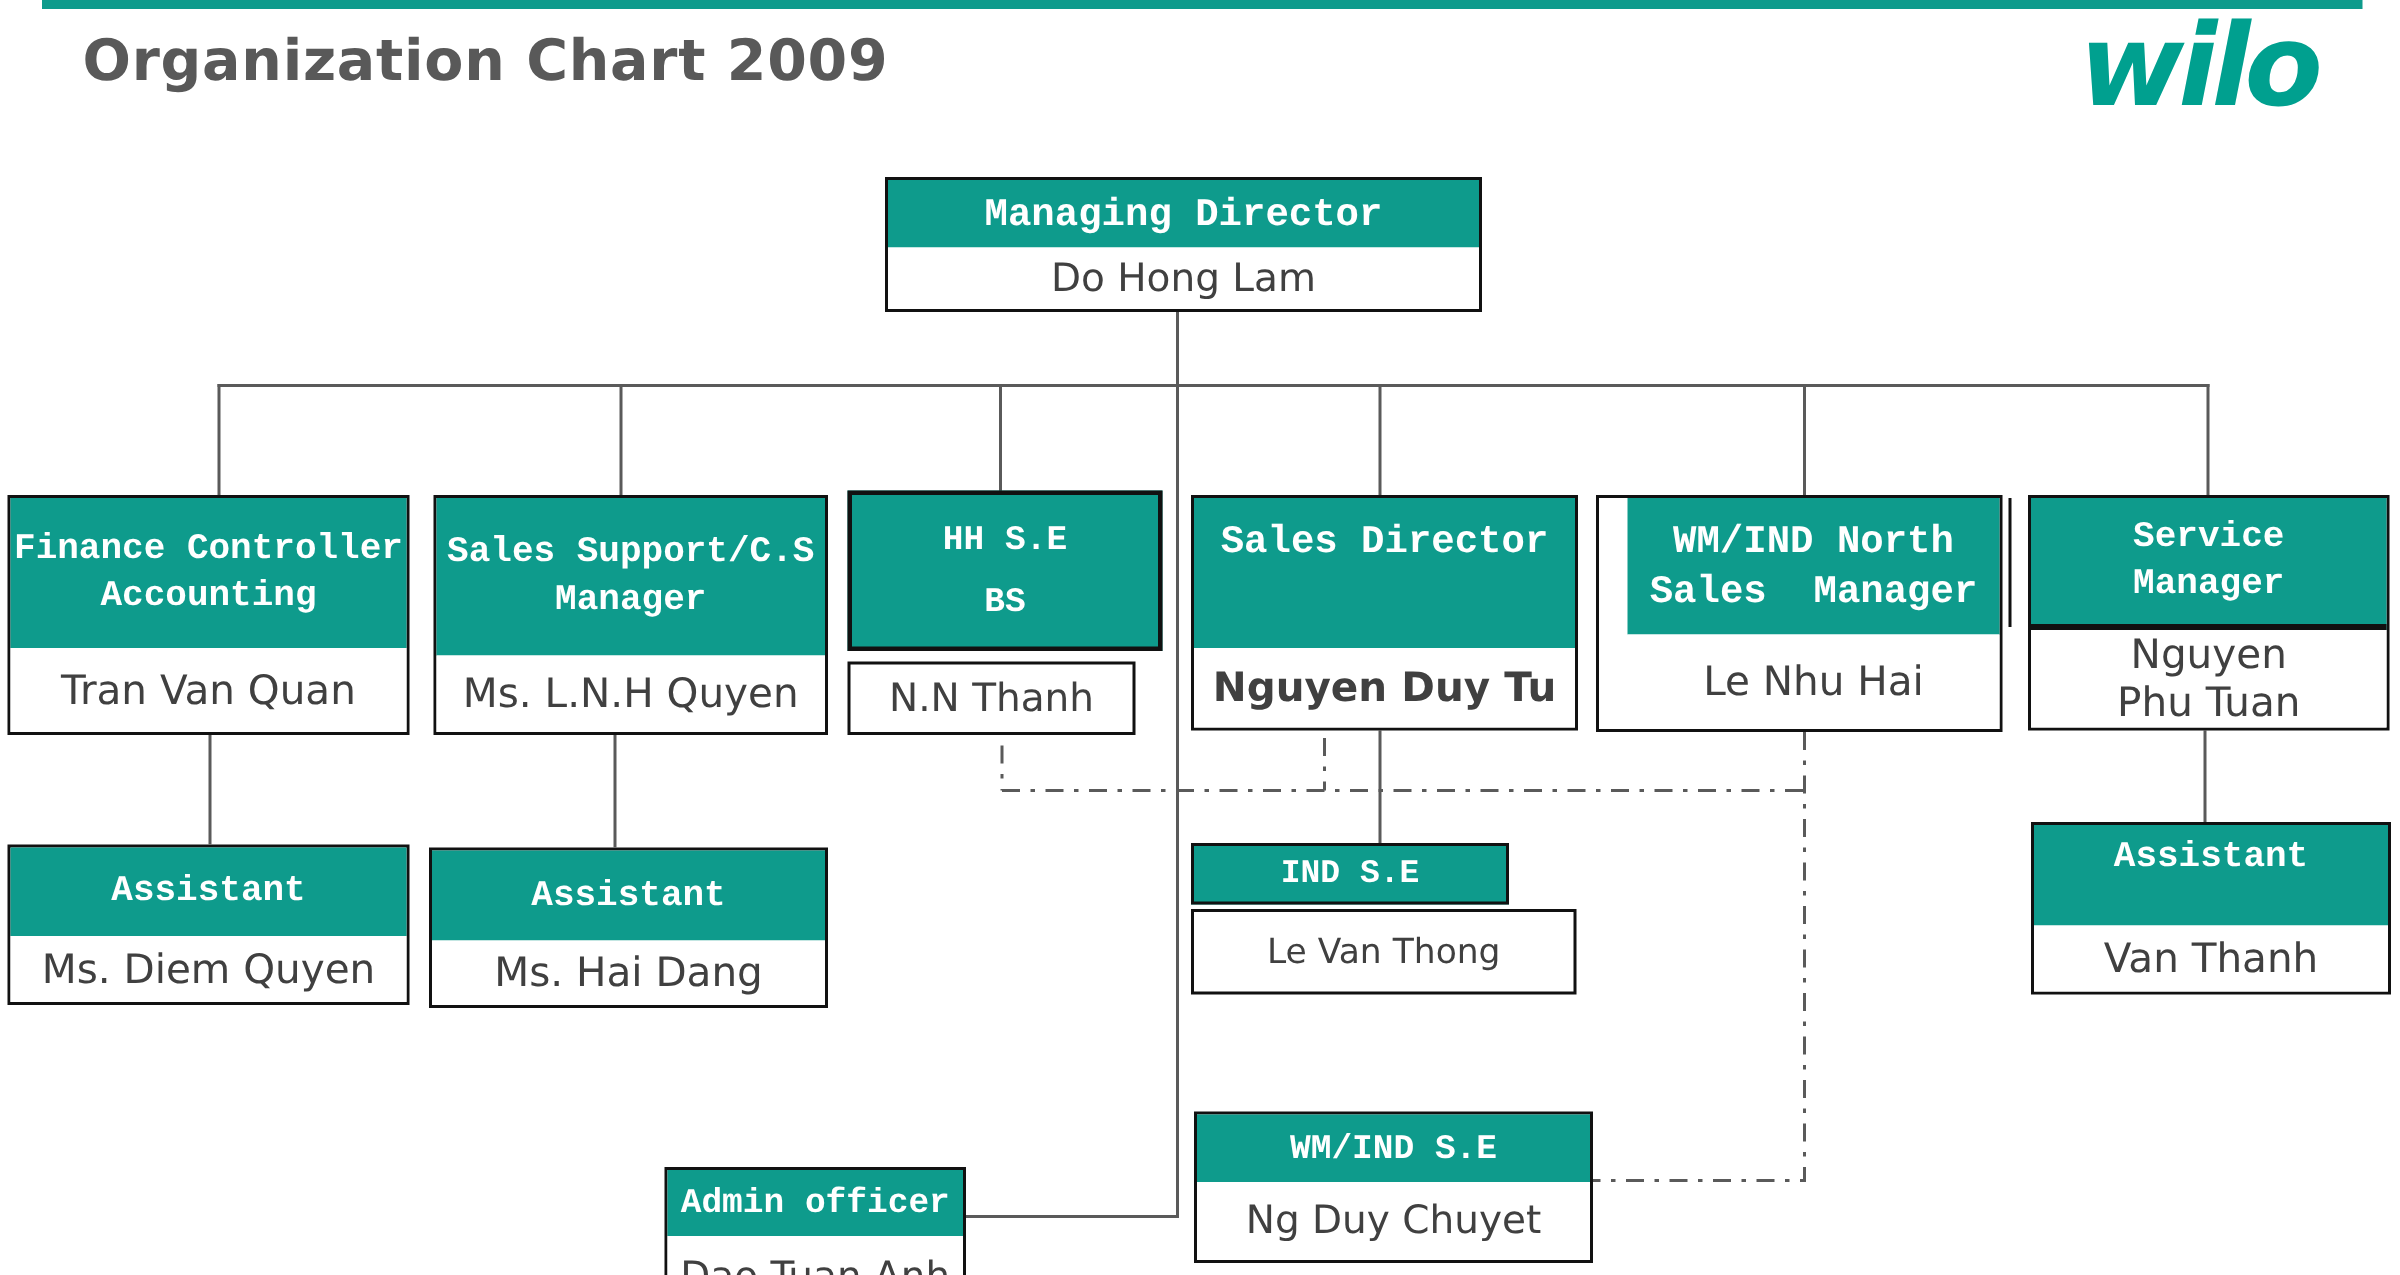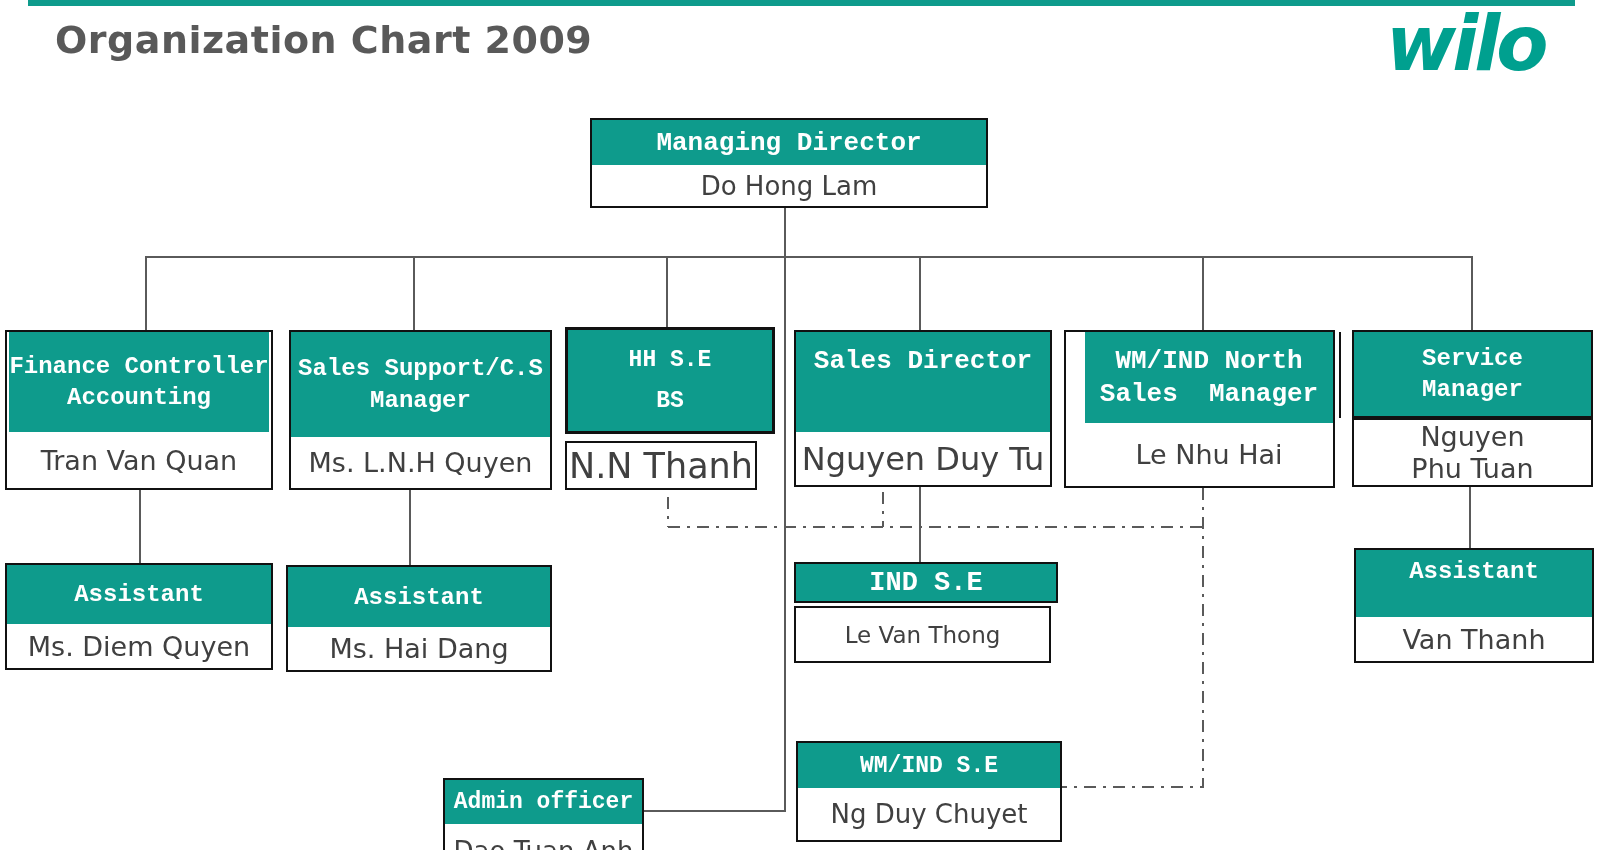--- a/index.html
+++ b/index.html
@@ -45,39 +45,39 @@
     <path d="M668 497 V527 M883 492 V527 M668 527 H1203 M1203 488 V787 H1062" fill="none" stroke="#5A5A5A" stroke-width="2" stroke-dasharray="12 7 3 7"></path>
   </svg>
 
   <div class="line" style="left:1339px;top:332px;width:2px;height:86px;background:#111;"></div>
 
   <div class="node" style="left:590px;top:118px;width:398px;height:90px;">
     <div class="hd" style="height:45px;font-size:26px;">Managing Director</div>
     <div class="bd" style="font-size:26px;">Do Hong Lam</div>
   </div>
 
-  <div class="node" style="left:5px;top:330px;width:268px;height:160px;align-items:center;">
+  <div class="node" style="left:5px;top:330px;width:268px;height:160px;">
     <div class="hd" style="height:100px;font-size:24px;line-height:1.3;">Finance Controller
 Accounting</div>
     <div class="bd" style="font-size:27px;">Tran Van Quan</div>
   </div>
 
   <div class="node" style="left:289px;top:330px;width:263px;height:160px;">
     <div class="hd" style="height:105px;font-size:24px;line-height:1.3;">Sales Support/C.S
 Manager</div>
     <div class="bd" style="font-size:27px;">Ms. L.N.H Quyen</div>
   </div>
 
   <div class="solidbox hd" style="left:565px;top:327px;width:210px;height:107px;border-width:3px;font-size:23px;line-height:1.75;background:var(--teal);">HH S.E
 BS</div>
-  <div class="solidbox bd" style="left:565px;top:441px;width:192px;height:49px;display:flex;font-size:35px;">N.N Thanh</div>
+  <div class="solidbox bd" style="left:565px;top:441px;width:192px;height:49px;display:flex;font-size:26px;">N.N Thanh</div>
 
   <div class="node" style="left:794px;top:330px;width:258px;height:157px;">
     <div class="hd" style="height:100px;font-size:26px;align-items:flex-start;padding-top:14px;">Sales Director</div>
-    <div class="bd" style="font-size:32px;">Nguyen Duy Tu</div>
+    <div class="bd" style="font-size:27px;font-weight:bold;">Nguyen Duy Tu</div>
   </div>
 
   <div class="node" style="left:1064px;top:330px;width:271px;height:158px;padding-left:19px;">
     <div class="hd" style="height:91px;font-size:26px;line-height:1.25;">WM/IND North
 Sales  Manager</div>
     <div class="bd" style="font-size:27px;">Le Nhu Hai</div>
   </div>
 
   <div class="node" style="left:1352px;top:330px;width:241px;height:157px;">
     <div class="hd" style="height:88px;font-size:24px;line-height:1.3;border-bottom:4px solid #111;">Service
@@ -89,21 +89,21 @@
   <div class="node" style="left:5px;top:563px;width:268px;height:107px;">
     <div class="hd" style="height:59px;font-size:24px;">Assistant</div>
     <div class="bd" style="font-size:27px;">Ms. Diem Quyen</div>
   </div>
 
   <div class="node" style="left:286px;top:565px;width:266px;height:107px;">
     <div class="hd" style="height:60px;font-size:24px;">Assistant</div>
     <div class="bd" style="font-size:27px;">Ms. Hai Dang</div>
   </div>
 
-  <div class="solidbox hd" style="left:794px;top:562px;width:264px;height:41px;font-size:27px;background:var(--teal);">IND S.E</div>
+  <div class="solidbox hd" style="left:794px;top:562px;width:212px;height:41px;font-size:22px;background:var(--teal);">IND S.E</div>
   <div class="solidbox bd" style="left:794px;top:606px;width:257px;height:57px;display:flex;font-size:23px;">Le Van Thong</div>
 
   <div class="node" style="left:1354px;top:548px;width:240px;height:115px;">
     <div class="hd" style="height:67px;font-size:24px;align-items:flex-start;padding-top:8px;">Assistant</div>
     <div class="bd" style="font-size:27px;">Van Thanh</div>
   </div>
 
   <div class="node" style="left:443px;top:778px;width:201px;height:101px;">
     <div class="hd" style="height:44px;font-size:23px;">Admin officer</div>
     <div class="bd" style="font-size:26px;">Dao Tuan Anh</div>

